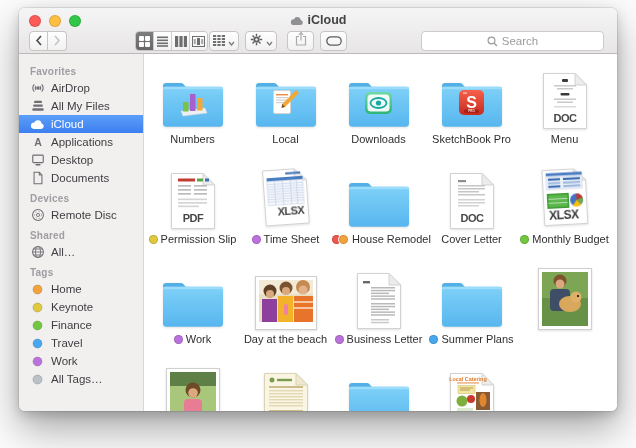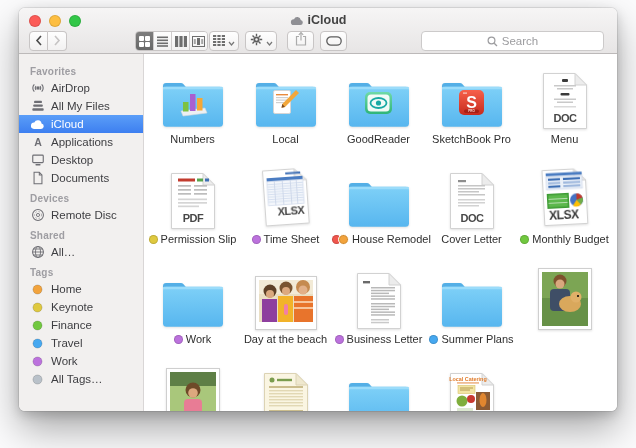--- a/index.html
+++ b/index.html
@@ -400,21 +400,21 @@
               <rect x="3" y="9.8" width="60" height="2.4" rx="1.2" fill="#9BDCFA"></rect>
               <g transform="translate(19,15)">
                 <rect x="0" y="0" width="27" height="22" rx="5" fill="url(#grg)"></rect>
                 <rect x="2.5" y="2.5" width="22" height="17" rx="3.5" fill="#FFF" opacity=".92"></rect>
                 <ellipse cx="13.5" cy="11" rx="8" ry="5" fill="none" stroke="#19A9A4" stroke-width="1.8"></ellipse>
                 <circle cx="13.5" cy="11" r="2.6" fill="#19A9A4"></circle>
               </g>
             </svg>
           </div>
           <div class="labelrow">
-            <span>GoodReader</span>
+            <span>Downloads</span>
           </div>
         </div>
         <div class="cell">
           <div class="iconzone">
             <svg width="66" height="53" viewBox="0 0 66 53" class="docsvg">
               <path d="M3 9 a3 3 0 0 1 3-3 h15 a3 3 0 0 1 2.3 1.1 l3.2 3.6 H3 z" fill="#54AFE6"></path>
               <rect x="3" y="9.8" width="60" height="40" rx="3.5" fill="url(#fgrad)"></rect>
               <rect x="3" y="9.8" width="60" height="2.4" rx="1.2" fill="#9BDCFA"></rect>
               <g transform="translate(20,13)">
                 <rect x="0" y="0" width="25" height="25" rx="5" fill="url(#srg)"></rect>

